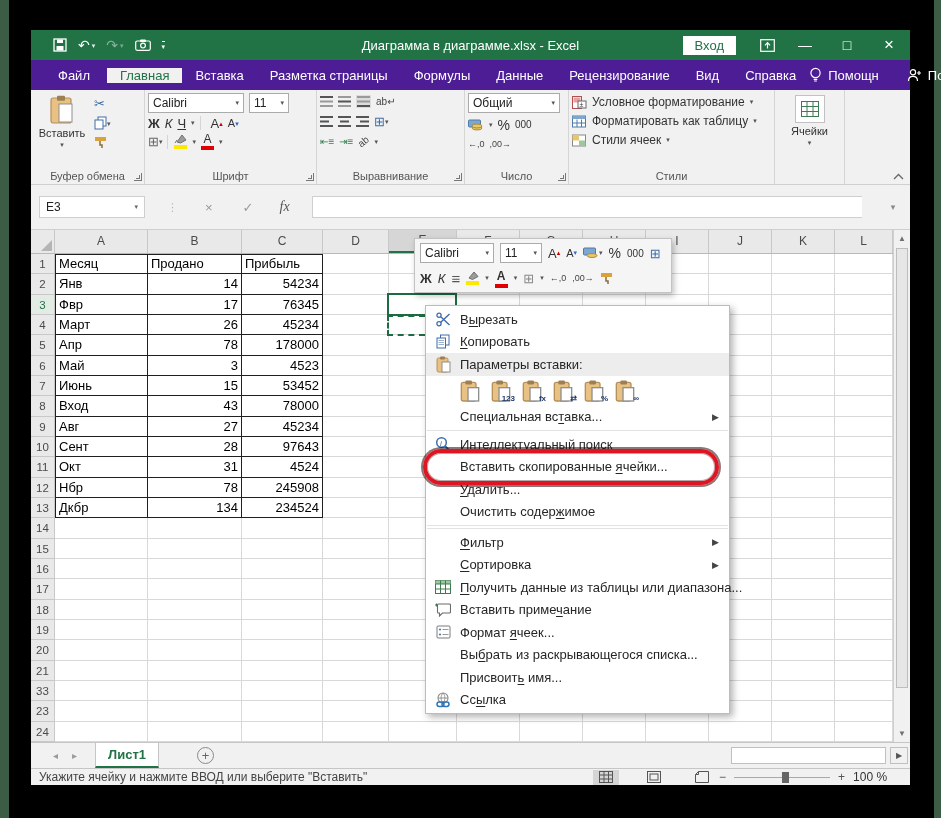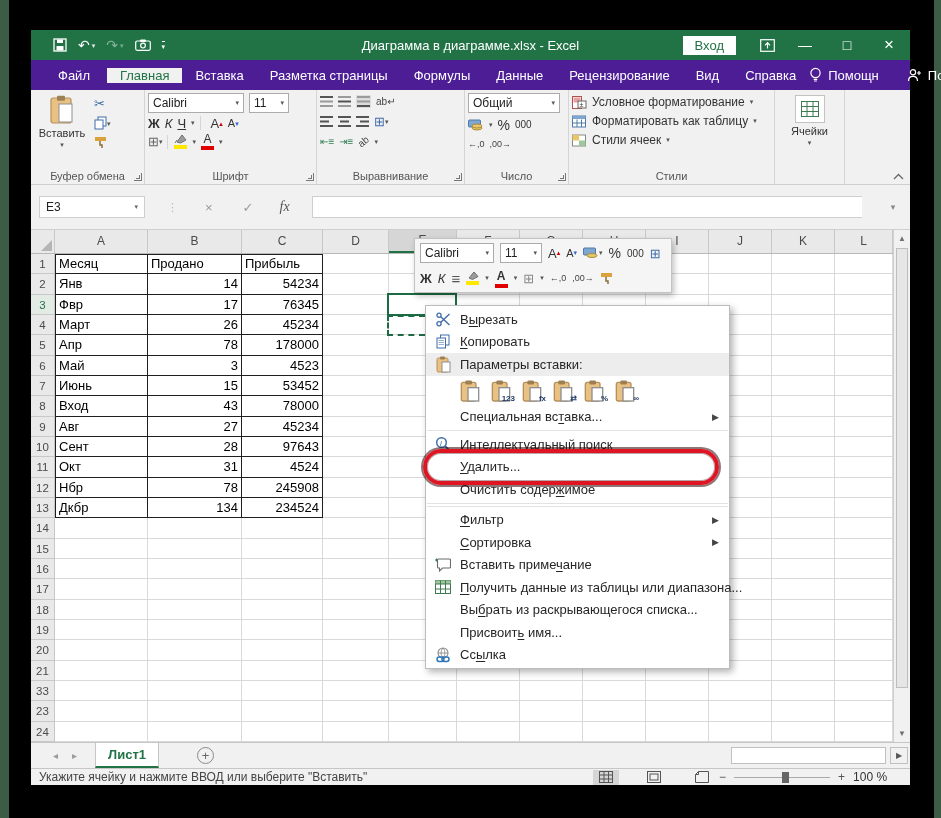--- a/index.html
+++ b/index.html
@@ -1016,58 +1016,73 @@
       <div class="mi">
         <span class="gut">
           <svg width="16" height="16" viewBox="0 0 16 16">
             <circle cx="6.5" cy="6.5" r="4.8" fill="none" stroke="#3f6daa" stroke-width="1.5"></circle>
             <text x="5" y="9.5" font-size="8" fill="#3f6daa" font-style="italic">i</text>
             <path d="M10 10 L14.5 14.5" stroke="#3f6daa" stroke-width="1.8"></path>
           </svg>
         </span>
         <span class="lab"><u>И</u>нтеллектуальный поиск</span>
       </div>
+      <div class="mi annotated">
+        <span class="gut"></span>
+        <span class="lab">Вставить скопированные <u>я</u>чейки...</span>
+      </div>
       <div class="mi">
         <span class="gut"></span>
         <span class="lab"><u>У</u>далить...</span>
       </div>
       <div class="mi">
         <span class="gut"></span>
         <span class="lab">Очистить содер<u>ж</u>имое</span>
       </div>
       <div class="msep"></div>
       <div class="msep"></div>
       <div class="mi">
         <span class="gut"></span>
         <span class="lab"><u>Ф</u>ильтр</span>
         <span class="arr">▶</span>
       </div>
       <div class="mi">
         <span class="gut"></span>
         <span class="lab"><u>С</u>ортировка</span>
         <span class="arr">▶</span>
-      </div>
-      <div class="mi">
-        <span class="gut">
-          <svg width="16" height="15" viewBox="0 0 16 15">
-            <path d="M3.5 2 h11 a1 1 0 0 1 1 1 v7 a1 1 0 0 1 -1 1 h-7 l-3 3 v-3 h-1 a1 1 0 0 1 -1-1 v-7 a1 1 0 0 1 1-1 z" fill="#fff" stroke="#6b6b6b" stroke-width="1.1"></path>
-            <path d="M1.5 4.5 v-3 M0 3 h3" stroke="#3e7a52" stroke-width="1.2"></path>
-          </svg>
-        </span>
-        <span class="lab">Вставить приме<u>ч</u>ание</span>
       </div>
       <div class="mi">
         <span class="gut">
           <svg width="16" height="14" viewBox="0 0 16 14">
             <rect x="0.5" y="0.5" width="15" height="13" fill="#fff" stroke="#3e7a52"></rect>
             <rect x="0.5" y="0.5" width="15" height="3.5" fill="#9ec79e"></rect>
             <path d="M0.5 4 h15 M0.5 9 h15 M5.5 0.5 v13 M10.5 0.5 v13" stroke="#3e7a52"></path>
           </svg>
         </span>
         <span class="lab"><u>П</u>олучить данные из таблицы или диапазона...</span>
+      </div>
+      <div class="mi">
+        <span class="gut">
+          <svg width="16" height="15" viewBox="0 0 16 15">
+            <path d="M3.5 2 h11 a1 1 0 0 1 1 1 v7 a1 1 0 0 1 -1 1 h-7 l-3 3 v-3 h-1 a1 1 0 0 1 -1-1 v-7 a1 1 0 0 1 1-1 z" fill="#fff" stroke="#6b6b6b" stroke-width="1.1"></path>
+            <path d="M1.5 4.5 v-3 M0 3 h3" stroke="#3e7a52" stroke-width="1.2"></path>
+          </svg>
+        </span>
+        <span class="lab">Вставить приме<u>ч</u>ание</span>
+      </div>
+      <div class="mi">
+        <span class="gut">
+          <svg width="15" height="14" viewBox="0 0 15 14">
+            <rect x="1" y="1" width="13" height="12" rx="1" fill="#fff" stroke="#7a7a7a"></rect>
+            <circle cx="4" cy="4.5" r="1.1" fill="#4d7aa8"></circle>
+            <circle cx="4" cy="9.5" r="1.1" fill="#4d7aa8"></circle>
+            <path d="M6.5 4.5 h6 M6.5 9.5 h6" stroke="#9a9a9a" stroke-width="1.2"></path>
+          </svg>
+        </span>
+        <span class="lab">Формат <u>я</u>чеек...</span>
       </div>
       <div class="mi">
         <span class="gut"></span>
         <span class="lab">Вы<u>б</u>рать из раскрывающегося списка...</span>
       </div>
       <div class="mi">
         <span class="gut"></span>
         <span class="lab">Присвоит<u>ь</u> имя...</span>
       </div>
       <div class="mi">

